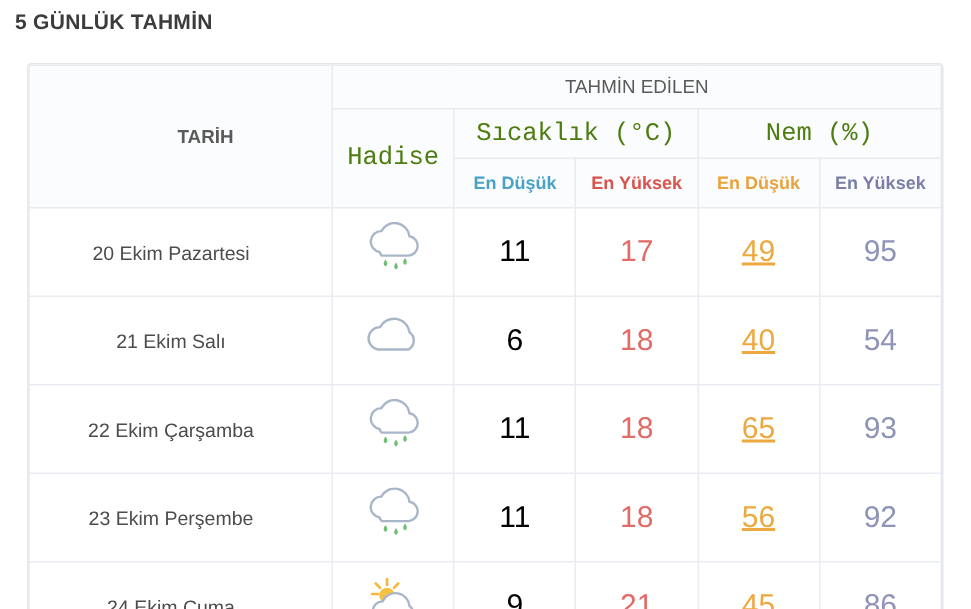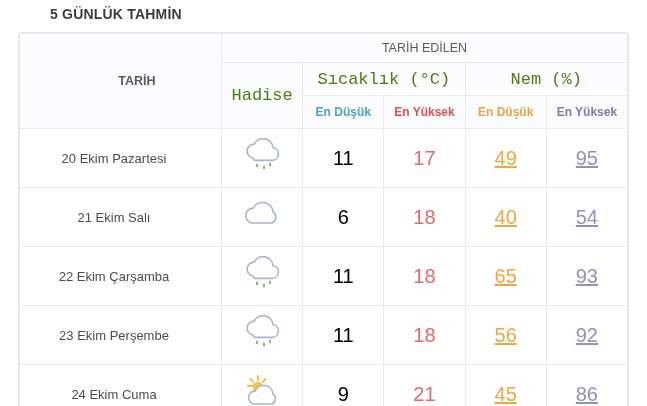--- a/index.html
+++ b/index.html
@@ -17,23 +17,22 @@
   .page {
     position: relative;
     width: 647px;
     height: 406px;
     box-sizing: border-box;
   }
   .section-title {
     font-size: 14px;
     font-weight: bold;
     color: #3c3c3c;
-    padding: 6px 0 10px 10px;
+    padding: 6px 0 20px 10px;
     letter-spacing: 0.2px;
-    margin-left: 40px;
   }
   .table-wrap {
     margin: 0 18px;
     border: 1px solid #e3e7ec;
     border-radius: 3px;
     overflow: hidden;
     background: #fff;
   }
   table.forecast {
     border-collapse: collapse;
@@ -93,21 +92,21 @@
   td.icon {
     height: 56px;
   }
   td.value {
     font-size: 20px;
     height: 56px;
   }
   td.v-min-temp { color: #000000; }
   td.v-max-temp { color: #e06b67; }
   td.v-min-hum  { color: #eda83f; text-decoration: underline; }
-  td.v-max-hum  { color: #8e93b8; text-decoration: underline; }
+  td.v-max-hum  { color: #8e93b8; }
 
   .wx-icon {
     display: inline-block;
     width: 46px;
     height: 36px;
     position: relative;
   }
   .wx-icon svg { display: block; }
 </style>
 </head>
@@ -115,21 +114,21 @@
 
 <div class="page">
 
   <div class="section-title">5 GÜNLÜK TAHMİN</div>
 
   <div class="table-wrap">
     <table class="forecast">
       <thead>
         <tr>
           <th class="col-date" rowspan="3">TARİH</th>
-          <th class="hdr-group" colspan="5">TARİH EDİLEN</th>
+          <th class="hdr-group" colspan="5">TAHMİN EDİLEN</th>
         </tr>
         <tr>
           <th class="hdr-sub col-icon" rowspan="2">Hadise</th>
           <th class="hdr-sub" colspan="2">Sıcaklık (°C)</th>
           <th class="hdr-sub" colspan="2">Nem (%)</th>
         </tr>
         <tr>
           <th class="hdr-unit cell-min-temp">En Düşük</th>
           <th class="hdr-unit cell-max-temp">En Yüksek</th>
           <th class="hdr-unit cell-min-hum">En Düşük</th>

